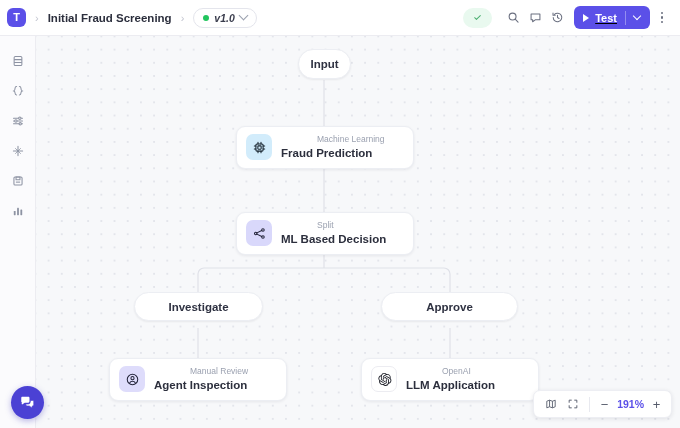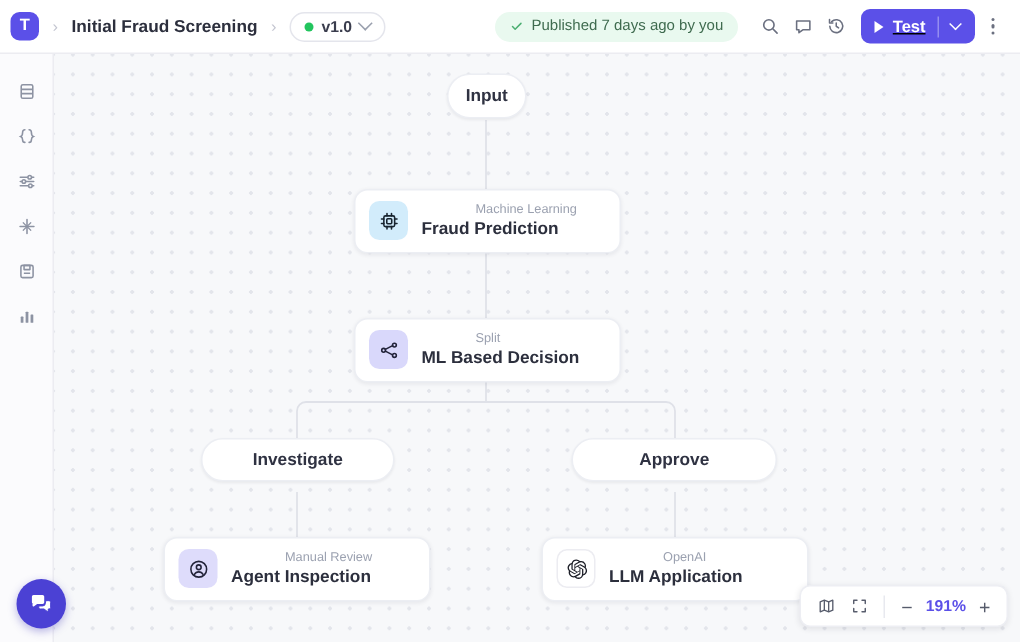--- a/index.html
+++ b/index.html
@@ -27,20 +27,21 @@
     color: #fff; font-size: 11px; font-weight: 700; line-height: 1;
     flex: 0 0 auto;
   }
   .crumb-sep { color: #c3c5d0; font-size: 11px; margin: 0 9px; flex: 0 0 auto; }
   .crumb-title { font-size: 11.5px; font-weight: 700; color: #2c2f3d; white-space: nowrap; }
   .ver-chip {
     display: flex; align-items: center; gap: 5px;
     height: 20px; padding: 0 9px;
     border: 1px solid #e4e5ec; border-radius: 999px;
     background: #fff;
+    font-style: italic;
   }
   .ver-dot { width: 6px; height: 6px; border-radius: 50%; background: #22c55e; }
   .ver-label { font-size: 10.5px; font-weight: 700; color: #3a3d4d; }
   .chev { width: 7px; height: 7px; border-right: 1.3px solid #9aa0ae; border-bottom: 1.3px solid #9aa0ae;
           transform: translateY(-2px) rotate(45deg); }
   .spacer { flex: 1 1 auto; }
 
   .pub-badge {
     display: flex; align-items: center; gap: 5px;
     height: 20px; padding: 0 10px;
@@ -171,21 +172,20 @@
       <span class="ver-label">v1.0</span>
       <span class="chev"></span>
     </div>
 
     <div class="spacer"></div>
 
     <div class="pub-badge">
       <svg class="pub-check" viewBox="0 0 16 16" fill="none">
         <path d="M3 8.4l3.1 3.1L13 4.6" stroke="#4caf72" stroke-width="1.8" stroke-linecap="round" stroke-linejoin="round"></path>
       </svg>
-      <span class="pub-text">Published 7 days ago by you</span>
     </div>
 
     <div class="hicon">
       <svg viewBox="0 0 20 20" fill="none" stroke="currentColor" stroke-width="1.7" stroke-linecap="round">
         <circle cx="8.6" cy="8.6" r="5.3"></circle>
           <path d="M12.6 12.6L17 17"></path>
       </svg>
     </div>
 
     <div class="hicon">

